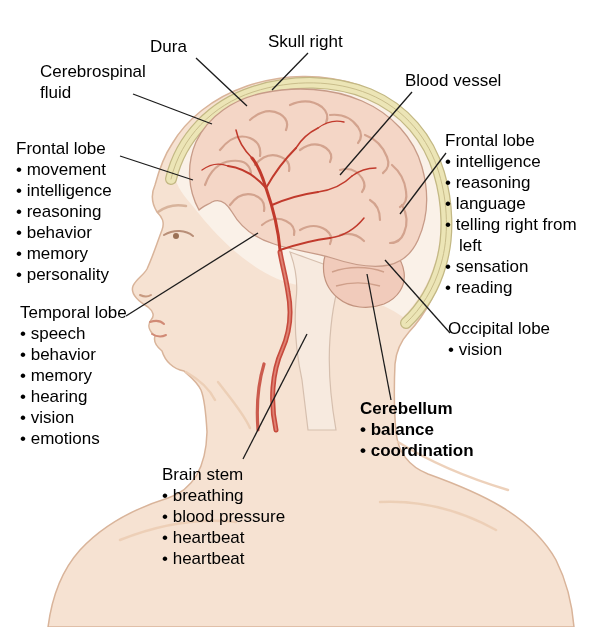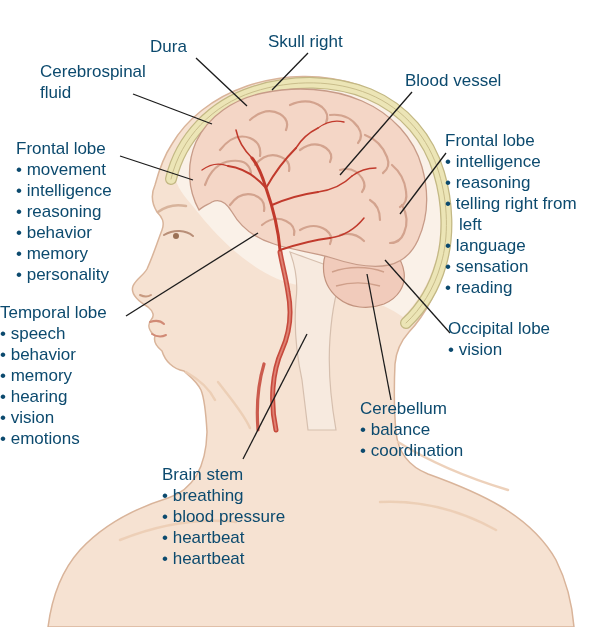--- a/index.html
+++ b/index.html
@@ -15,21 +15,21 @@
     background: #ffffff;
     overflow: hidden;
   }
   #art {
     position: absolute;
     left: 0; top: 0;
     width: 600px; height: 627px;
   }
   .label {
     position: absolute;
-    color: #0c4a6e;
+    color: #000000;
     font-size: 17px;
     line-height: 21px;
     letter-spacing: 0;
   }
   .label-title {
     white-space: normal;
   }
   .func {
     padding-left: 14px;
     text-indent: -14px;
@@ -191,47 +191,47 @@
           <div class="func">• memory</div>
           <div class="func">• personality</div>
         </div>
     </div>
 
     <div class="label" style="left:445px; top:130px; width:150px;">
       <div class="label-title">Frontal lobe</div>
       <div>
           <div class="func">• intelligence</div>
           <div class="func">• reasoning</div>
+          <div class="func">• language</div>
           <div class="func">• telling right from left</div>
-          <div class="func">• language</div>
           <div class="func">• sensation</div>
           <div class="func">• reading</div>
         </div>
     </div>
 
-    <div class="label" style="left:0; top:302px; width:140px;">
+    <div class="label" style="left:20px; top:302px; width:140px;">
       <div class="label-title">Temporal lobe</div>
       <div>
           <div class="func">• speech</div>
           <div class="func">• behavior</div>
           <div class="func">• memory</div>
           <div class="func">• hearing</div>
           <div class="func">• vision</div>
           <div class="func">• emotions</div>
         </div>
     </div>
 
     <div class="label" style="left:448px; top:318px; width:145px;">
       <div class="label-title">Occipital lobe</div>
       <div>
           <div class="func">• vision</div>
         </div>
     </div>
 
-    <div class="label" style="left:360px; top:398px; width:210px;">
+    <div class="label" style="left:360px; top:398px; width:210px;font-weight:bold;">
       <div class="label-title">Cerebellum</div>
       <div>
           <div class="func">• balance</div>
           <div class="func">• coordination</div>
         </div>
     </div>
 
     <div class="label" style="left:162px; top:455px; width:170px;margin-top:9px;">
       <div class="label-title">Brain stem</div>
       <div>

